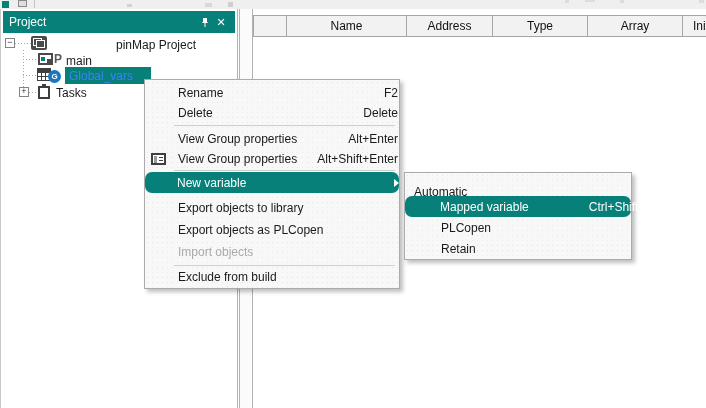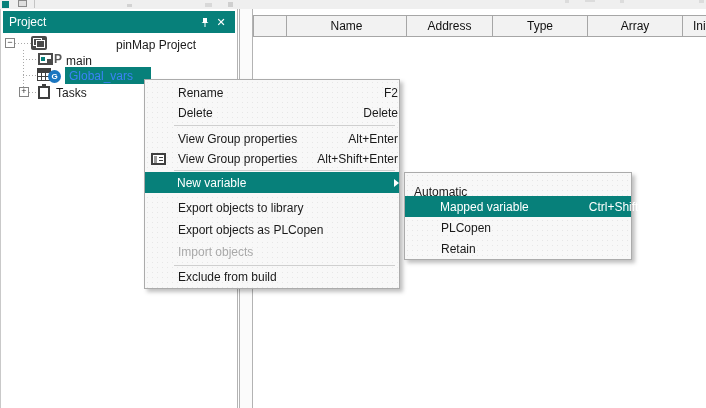--- a/index.html
+++ b/index.html
@@ -76,21 +76,21 @@
   
   .menu{position:absolute;background:#f8f8f8;
     background-image:radial-gradient(#e7e7e7 0.8px,transparent 0.9px);background-size:5px 5px;
     border:1px solid #ababab;box-sizing:border-box;box-shadow:3px 3px 4px rgba(0,0,0,0.25);}
   .ctx{left:144px;top:79px;width:256px;height:210px;z-index:10;}
   .sub{left:404px;top:172px;width:228px;height:88px;z-index:11;}
   .mi{position:absolute;left:1px;right:1px;height:20px;display:flex;align-items:center;
     padding:0 0 0 32px;box-sizing:border-box;white-space:nowrap;}
   .mi .lbl{flex:1;}
   .mi .sc{margin-left:12px;}
-  .mi.hl{left:0;right:0;background:var(--accent,#07807a);color:#fff;}
+  .mi.hl{left:0;right:0;background:var(--accent,#07807a);color:#fff;border-radius:7px;}
   .mi.disabled{color:#a9a9a9;}
   .menu-sep{position:absolute;left:29px;right:4px;height:1px;background:#cfcfcf;}
   .arrow-right{width:0;height:0;border-top:4px solid transparent;border-bottom:4px solid transparent;
     border-left:5px solid #fff;margin-left:8px;}
   .icon-editprops{position:absolute;left:6px;top:73px;width:15px;height:12px;border:2px solid #3f3f3f;background:#fff;box-sizing:border-box;}
   .icon-editprops:before{content:"";position:absolute;left:1px;top:1px;width:3px;height:7px;background:#9a9a9a;}
   .icon-editprops:after{content:"";position:absolute;left:6px;top:2px;width:4px;height:1px;background:#3f3f3f;box-shadow:0 3px 0 #3f3f3f;}
   .smi{padding:0 20px 0 35px;height:21px;}
 
   

